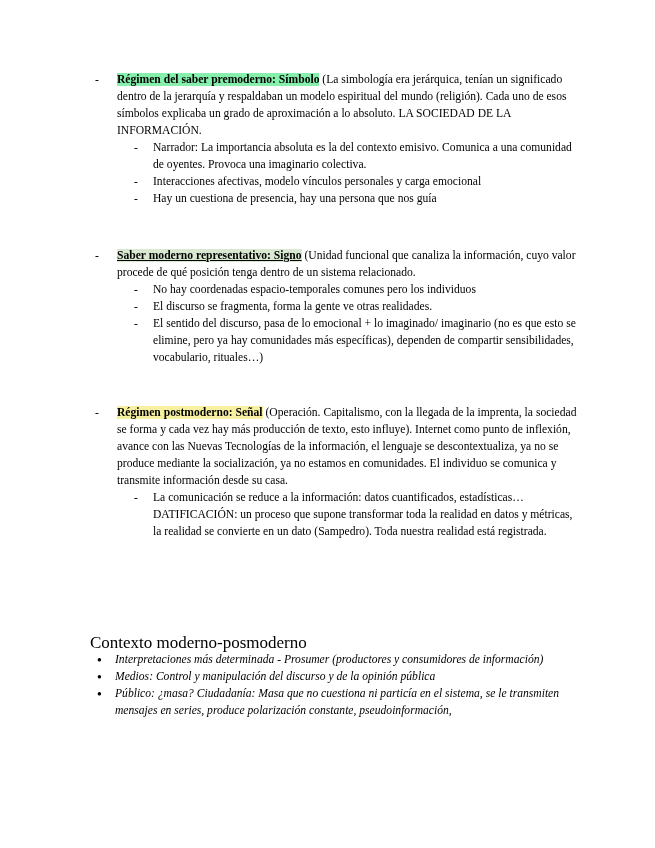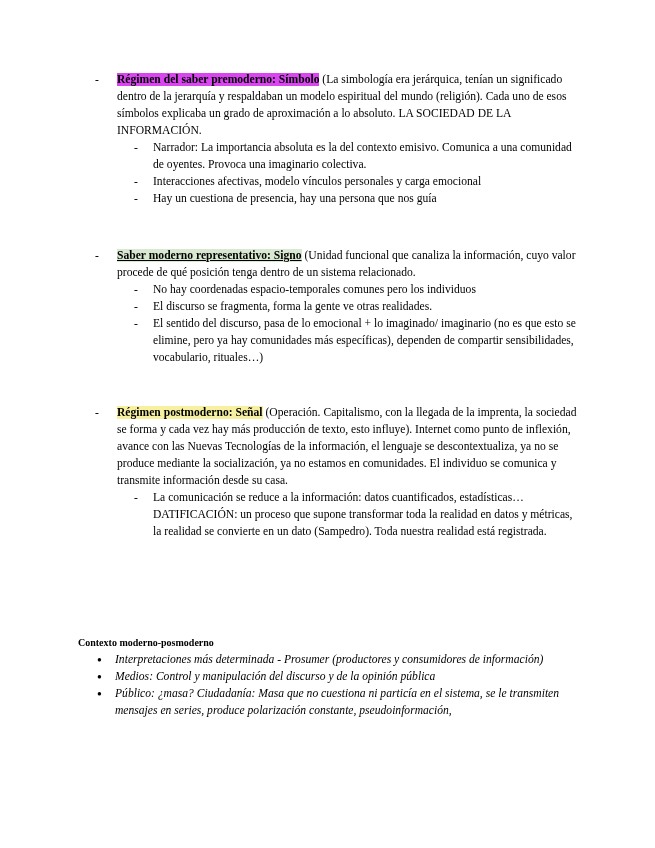--- a/index.html
+++ b/index.html
@@ -50,23 +50,23 @@
   .sub-item > .dash {
     flex: 0 0 19px;
   }
   .sub-item > p {
     flex: 1;
     min-width: 0;
   }
 
   
   .context-heading {
-    margin: 94px 0 0 0;
-    font-size: 10px;
-    font-weight: bold;
+    margin: 94px 0 0 12px;
+    font-size: 17px;
+    font-weight: normal;
     line-height: 17px;
   }
   .bullet-item {
     display: flex;
     padding-left: 19px;
   }
   .bullet-item > .bullet {
     flex: 0 0 18px;
     font-size: 8px;
     line-height: 17px;
@@ -78,21 +78,21 @@
   }
 </style>
 </head>
 <body>
 
 <div class="doc">
 
   <div class="top-item sec-0">
     <span class="dash">-</span>
     <div class="content">
-      <p class="para"><span class="lead" style="background-color: #d946ef;">Régimen del saber premoderno: Símbolo</span><span> (La simbología era jerárquica, tenían un significado dentro de la jerarquía y respaldaban un modelo espiritual del mundo (religión). Cada uno de esos símbolos explicaba un grado de aproximación a lo absoluto. LA SOCIEDAD DE LA INFORMACIÓN.</span></p>
+      <p class="para"><span class="lead" style="background-color: #86efac;">Régimen del saber premoderno: Símbolo</span><span> (La simbología era jerárquica, tenían un significado dentro de la jerarquía y respaldaban un modelo espiritual del mundo (religión). Cada uno de esos símbolos explicaba un grado de aproximación a lo absoluto. LA SOCIEDAD DE LA INFORMACIÓN.</span></p>
       <div class="sublist">
         <div class="sub-item">
           <span class="dash">-</span>
           <p>Narrador: La importancia absoluta es la del contexto emisivo. Comunica a una comunidad de oyentes. Provoca una imaginario colectiva.</p>
         </div>
         <div class="sub-item">
           <span class="dash">-</span>
           <p>Interacciones afectivas, modelo vínculos personales y carga emocional</p>
         </div>
         <div class="sub-item">

